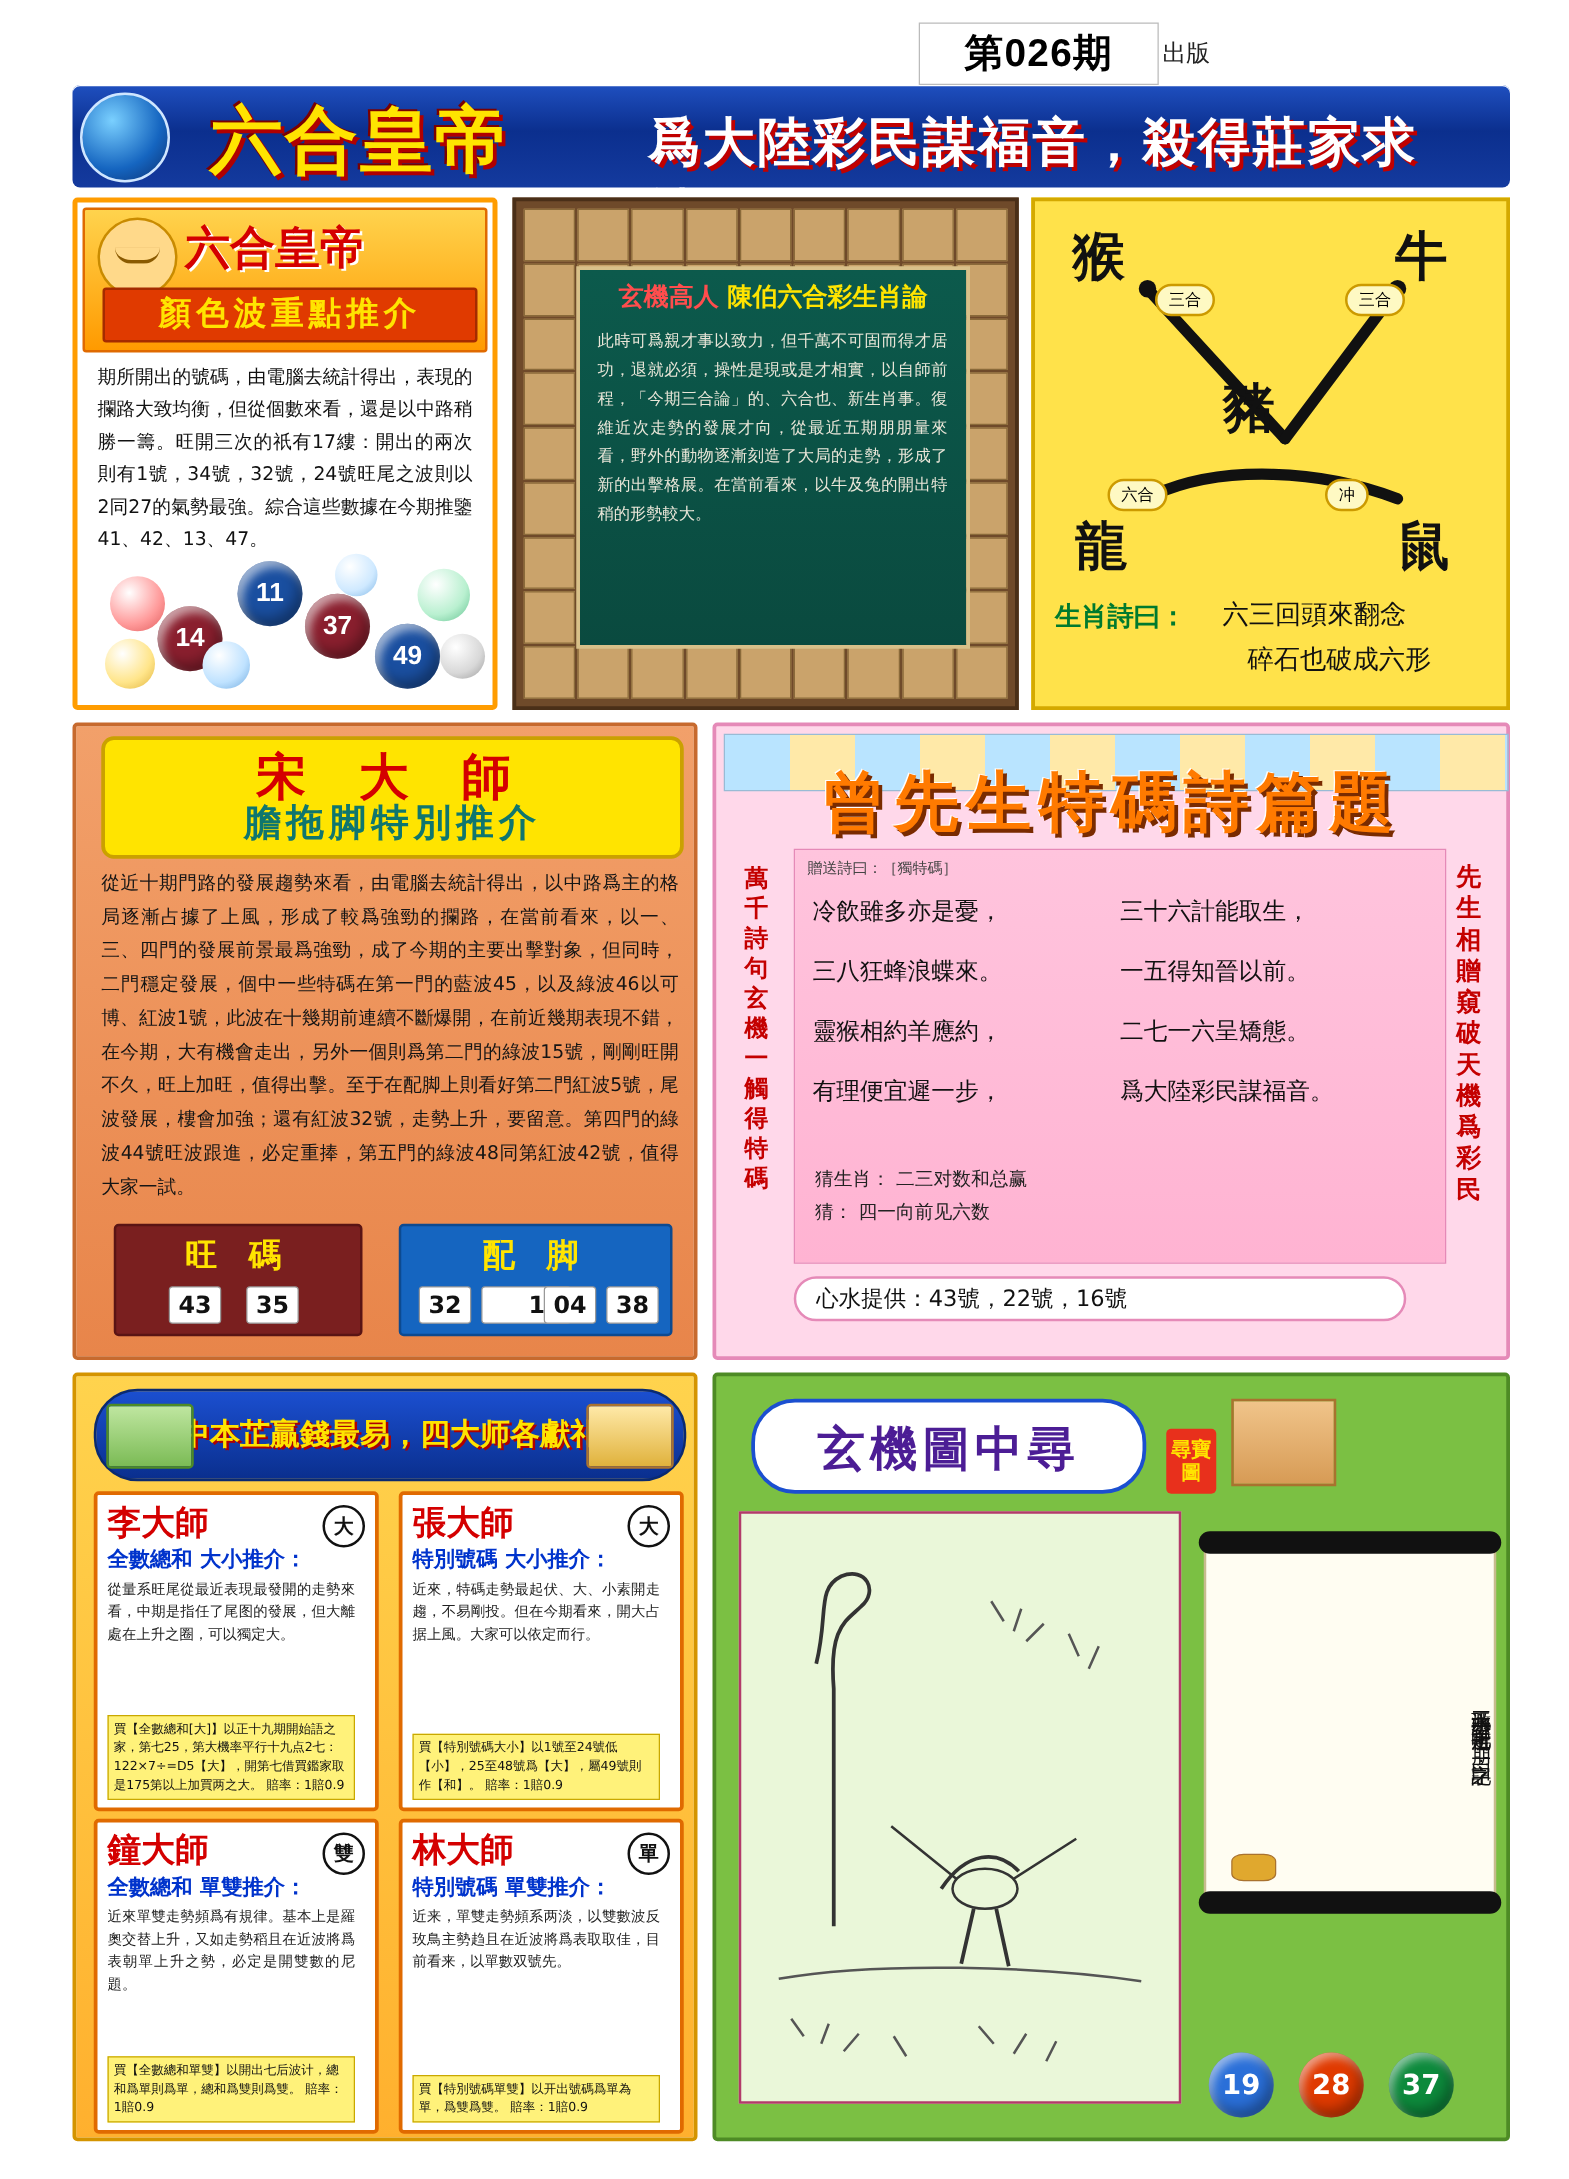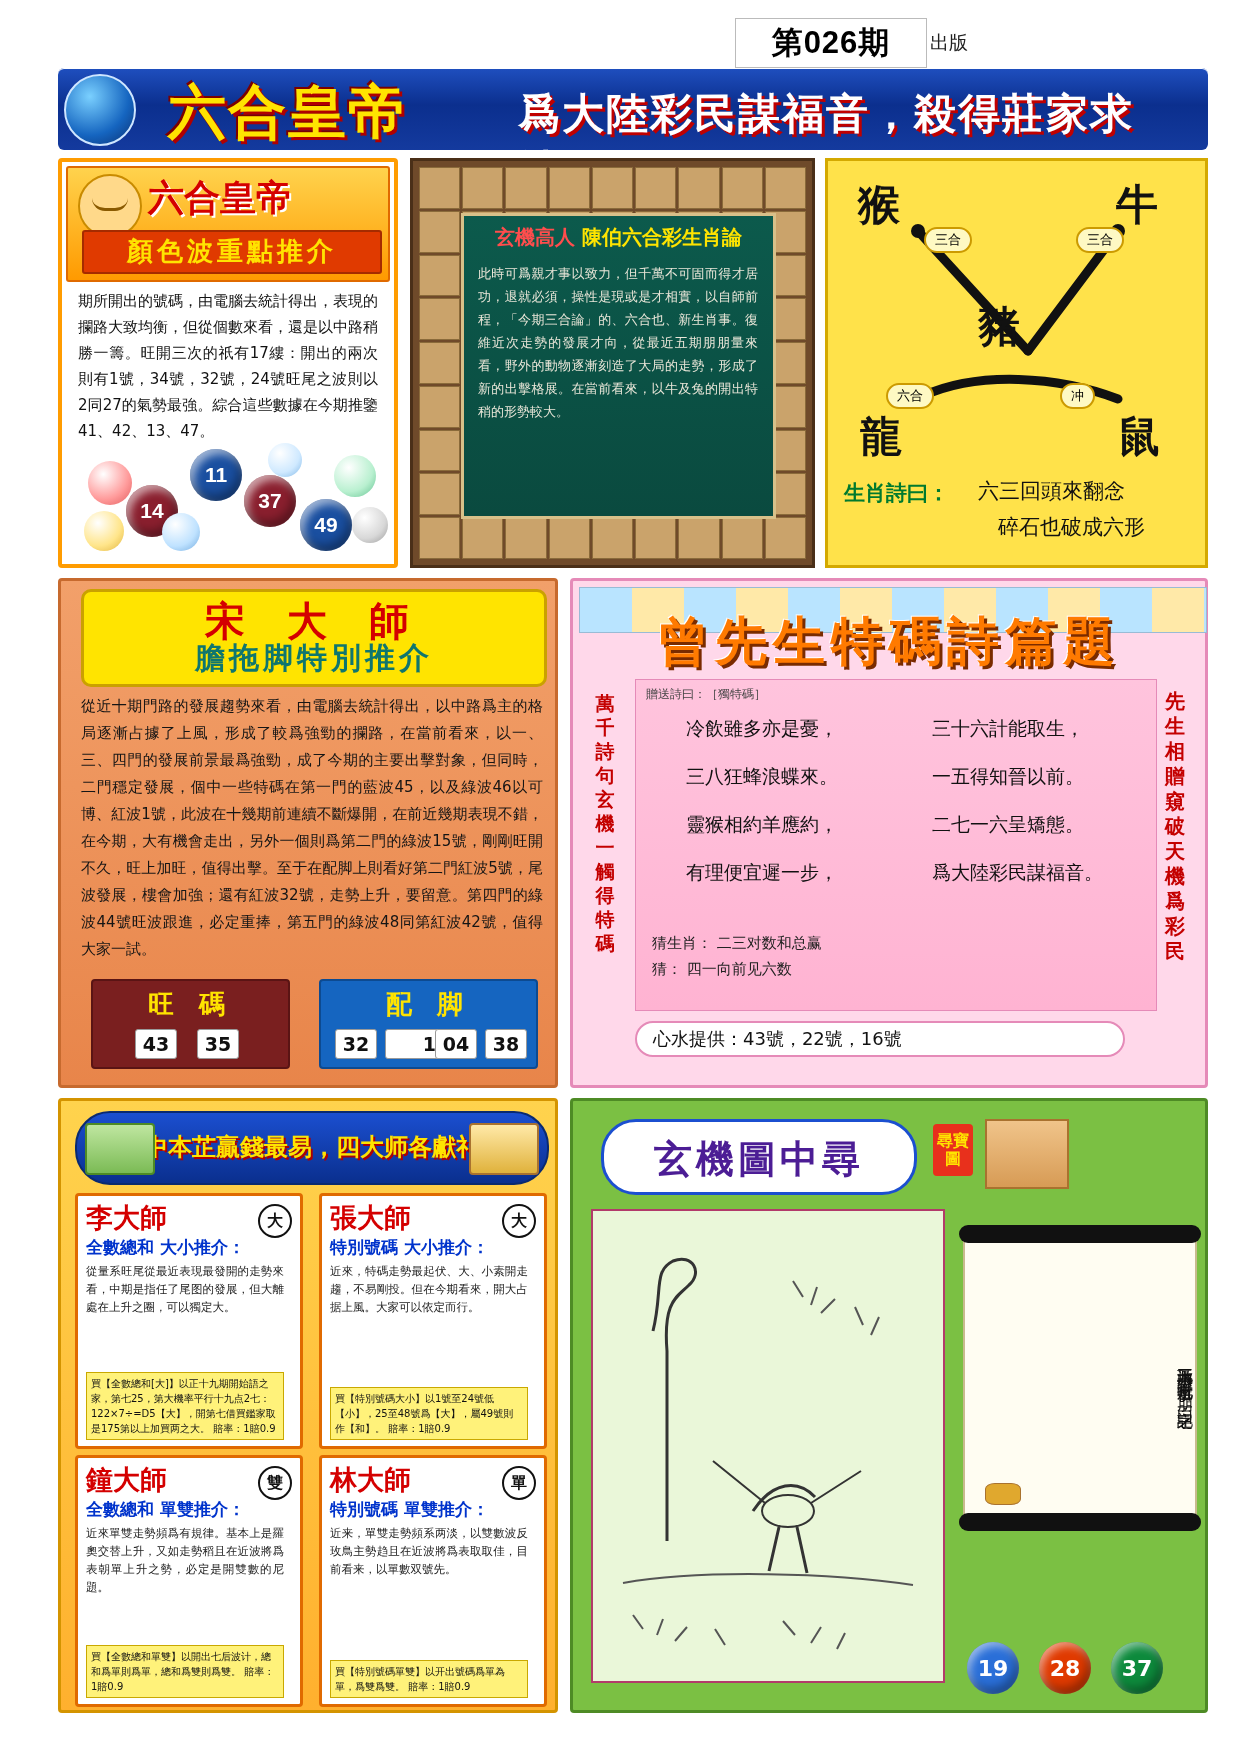--- a/index.html
+++ b/index.html
@@ -190,21 +190,21 @@
     font-size:20px;font-weight:bold;color:#c40000;line-height:25px;text-align:center;
     font-family:"DejaVu Sans",sans-serif;
   }
   .zeng-main{
     position:absolute;left:62px;top:98px;width:520px;height:330px;
     background:linear-gradient(180deg,#ffc4dd,#ffb3d2);
     border:1px solid #e58ab8;
   }
   .zeng-note{position:absolute;left:10px;top:6px;font-size:12px;color:#444;font-family:"DejaVu Sans",sans-serif;}
   .poem-grid{position:absolute;left:14px;top:36px;width:492px;display:grid;grid-template-columns:1fr 1fr;row-gap:22px;}
-  .poem-grid div{font-size:19px;color:#111;font-family:"DejaVu Sans",sans-serif;margin-left:36px;}
+  .poem-grid div{font-size:19px;color:#111;font-family:"DejaVu Sans",sans-serif;}
   .guess{position:absolute;left:16px;top:250px;font-size:15px;line-height:26px;color:#222;font-family:"DejaVu Sans",sans-serif;}
   .xinshui{
     position:absolute;left:62px;top:440px;width:490px;height:36px;
     background:#fff;border:2px solid #e58ab8;border-radius:18px;
     font-size:18px;color:#111;display:flex;align-items:center;padding-left:16px;
     box-sizing:border-box;font-family:"DejaVu Sans",sans-serif;
   }
 
   
   .four{
@@ -246,21 +246,21 @@
   .xj-bubble{
     position:absolute;left:28px;top:18px;width:310px;height:70px;
     background:#fff;border:3px solid #1b4fd0;border-radius:35px;
   }
   .xj-bubble span{
     position:absolute;left:0;top:12px;width:100%;text-align:center;
     font-size:38px;font-weight:bold;color:#4c1d95;letter-spacing:4px;
     font-family:"DejaVu Sans",sans-serif;
   }
   .xj-tag{
-    position:absolute;left:360px;top:23px;width:40px;height:52px;
+    position:absolute;left:360px;top:42px;width:40px;height:52px;
     background:#e8301c;border-radius:4px;color:#ffe400;font-size:16px;font-weight:bold;
     display:flex;align-items:center;justify-content:center;line-height:18px;text-align:center;
     font-family:"DejaVu Sans",sans-serif;
   }
   .xj-stamp{
     position:absolute;left:412px;top:18px;width:80px;height:66px;
     background:linear-gradient(180deg,#f0c48a,#d79b55);border:2px solid #a9722f;
   }
   .xj-pic{
     position:absolute;left:18px;top:108px;width:350px;height:470px;

